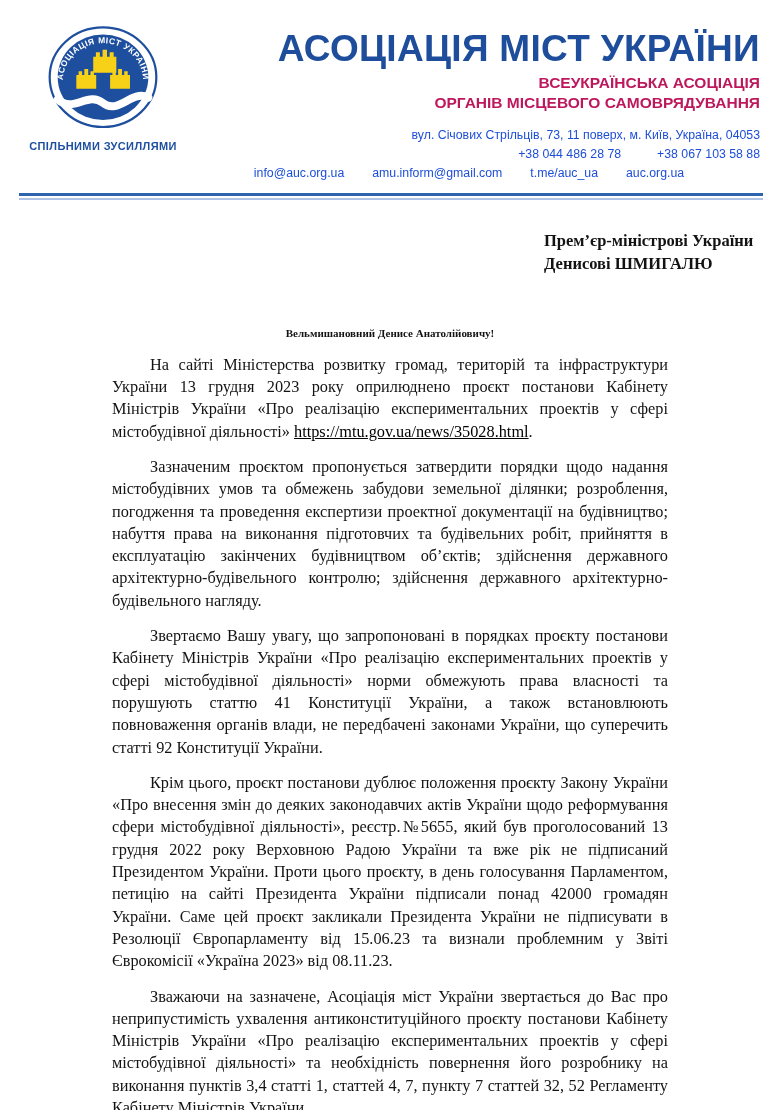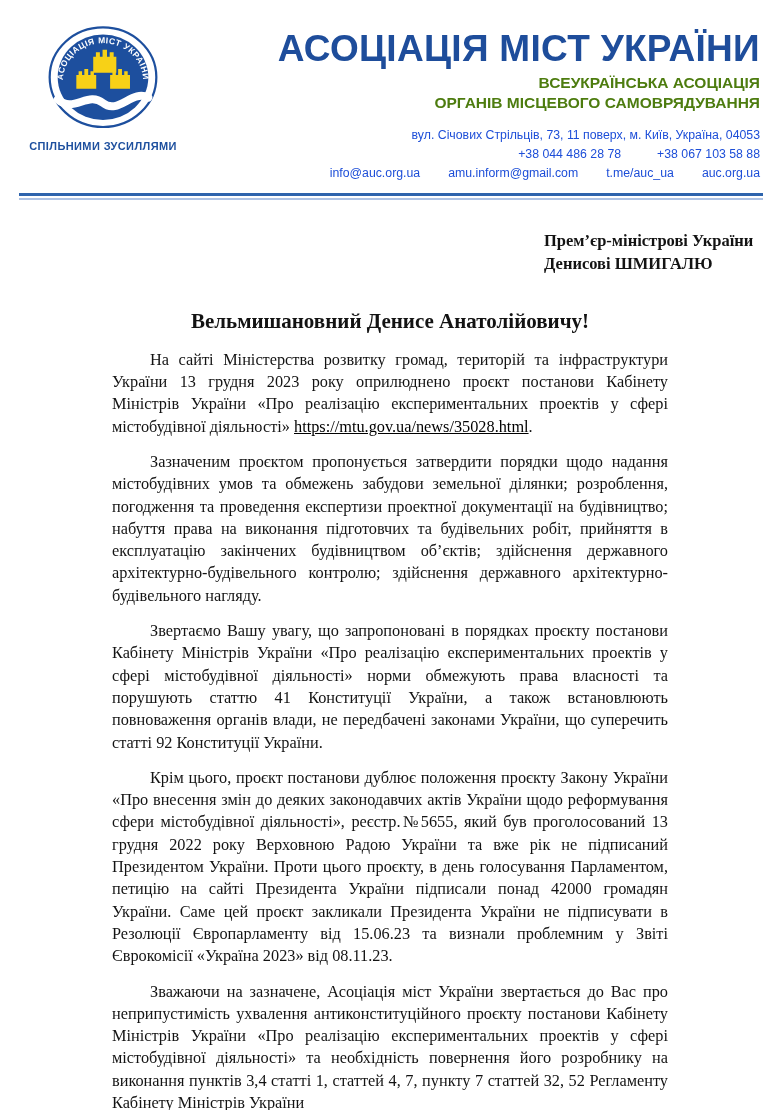--- a/index.html
+++ b/index.html
@@ -45,55 +45,55 @@
     line-height:1.05;
     font-weight:800;
     letter-spacing:.3px;
     color:#1e4d9b;
     white-space:nowrap;
   }
   .org-subtitle{
     font-size:15.5px;
     font-weight:700;
     line-height:1.3;
-    color:#4d7c0f;
+    color:#be185d;
   }
   .contact{
     margin-top:13px;
     font-size:12.3px;
     font-weight:500;
     line-height:1.55;
     color:#1d4ed8;
   }
   .contact-row{display:flex;justify-content:flex-end;gap:36px;}
-  .contact-row.links{gap:28px;}
+  .contact-row.links{gap:28px;justify-content:center;}
   
   .rule{
     margin:10px 17px 0 19px;
     height:2px;
     border-top:3px solid #2e64ad;
     border-bottom:2px solid #aec3e5;
   }
   
   .letter{
     padding:0 112px;
     font-size:16.3px;
   }
   .recipient{
     margin:30px 0 0 432px;
     font-weight:bold;
     font-size:16.5px;
     line-height:1.35;
     white-space:nowrap;
   }
   .salutation{
-    margin-top:34px;
+    margin-top:52px;
     text-align:center;
     font-weight:bold;
-    font-size:21px;
+    font-size:11px;
   }
   .para{
     margin:13px 0 0 0;
     text-align:justify;
     text-indent:38px;
     line-height:22.3px;
   }
   .para.first{margin-top:15px;}
   a.doc-link{
     color:#000000;

